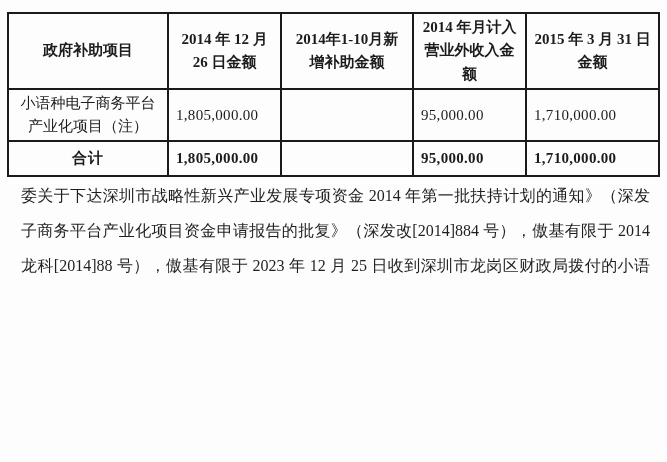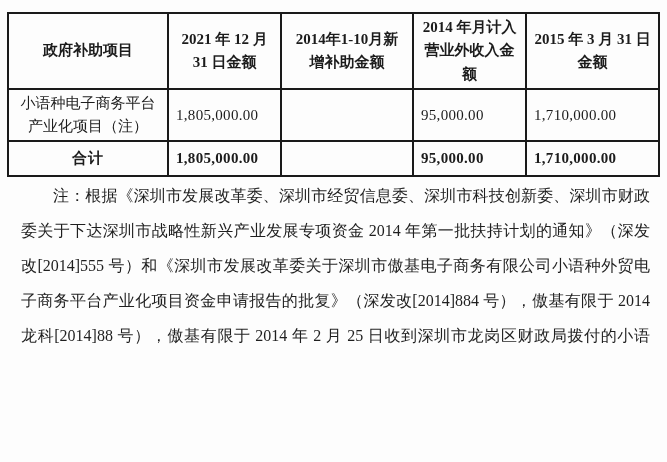--- a/index.html
+++ b/index.html
@@ -85,21 +85,21 @@
     <colgroup>
       <col class="c1">
         <col class="c2">
         <col class="c3">
         <col class="c4">
         <col class="c5">
     </colgroup>
     <thead>
       <tr>
         <th>政府补助项目</th>
-        <th>2021 年 12 月 31 日金额</th>
+        <th>2014 年 12 月 26 日金额</th>
         <th>2014年1-10月新增补助金额</th>
         <th>2014 年月计入营业外收入金额</th>
         <th>2015 年 3 月 31 日金额</th>
       </tr>
     </thead>
     <tbody>
       <tr class="data-row">
         <td class="project">小语种电子商务平台产业化项目（注）</td>
         <td class="amount">1,805,000.00</td>
         <td class="amount"></td>
@@ -110,20 +110,18 @@
         <td class="project">合计</td>
         <td class="amount">1,805,000.00</td>
         <td class="amount"></td>
         <td class="amount">95,000.00</td>
         <td class="amount">1,710,000.00</td>
       </tr>
     </tbody>
   </table>
 
   <div class="note">
-    <div class="note-line first">注：根据《深圳市发展改革委、深圳市经贸信息委、深圳市科技创新委、深圳市财政</div>
     <div class="note-line">委关于下达深圳市战略性新兴产业发展专项资金 2014 年第一批扶持计划的通知》（深发</div>
-    <div class="note-line">改[2014]555 号）和《深圳市发展改革委关于深圳市傲基电子商务有限公司小语种外贸电</div>
     <div class="note-line">子商务平台产业化项目资金申请报告的批复》（深发改[2014]884 号），傲基有限于 2014</div>
-    <div class="note-line">龙科[2014]88 号），傲基有限于 2014 年 2 月 25 日收到深圳市龙岗区财政局拨付的小语</div>
+    <div class="note-line">龙科[2014]88 号），傲基有限于 2023 年 12 月 25 日收到深圳市龙岗区财政局拨付的小语</div>
   </div>
 
 </div>
 
 </body></html>

